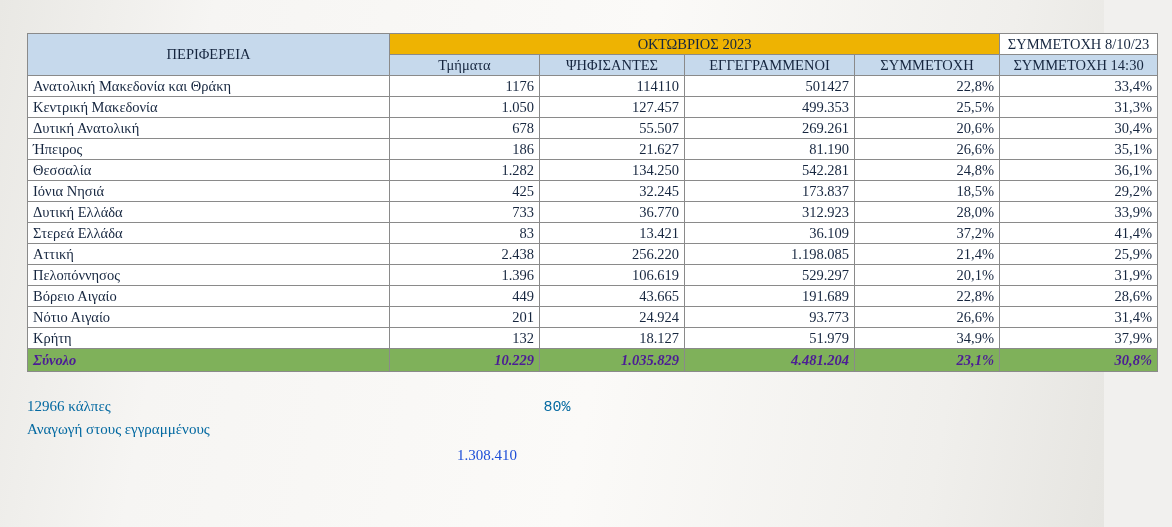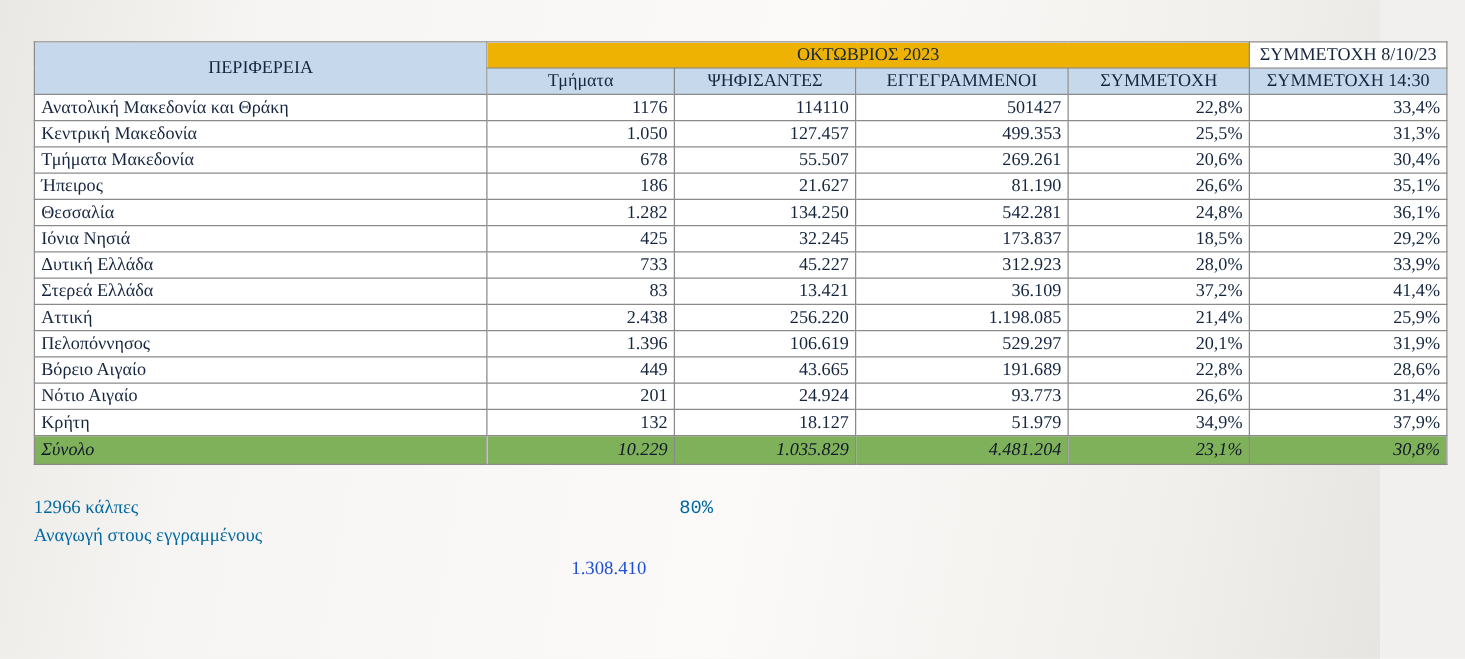--- a/index.html
+++ b/index.html
@@ -88,23 +88,23 @@
     text-align: left;
     padding-left: 8px;
     margin-left: 22px;
   }
   td.num {
     text-align: right;
     padding-right: 6px;
   }
   tr.total td {
     background: #7fb15a !important;
-    font-weight: normal;
+    font-weight: bold;
     font-style: italic;
-    color: #0f172a;
+    color: #4c1d95;
     height: 22px;
   }
   tr.total td.region {
     font-style: italic;
   }
   
   .notes {
     position: absolute;
     left: 27px;
     top: 398px;
@@ -172,21 +172,21 @@
         </tr>
         <tr>
           <td class="region">Κεντρική Μακεδονία</td>
           <td class="num">1.050</td>
           <td class="num">127.457</td>
           <td class="num">499.353</td>
           <td class="num">25,5%</td>
           <td class="num">31,3%</td>
         </tr>
         <tr>
-          <td class="region">Τμήματα Μακεδονία</td>
+          <td class="region">Δυτική Ανατολική</td>
           <td class="num">678</td>
           <td class="num">55.507</td>
           <td class="num">269.261</td>
           <td class="num">20,6%</td>
           <td class="num">30,4%</td>
         </tr>
         <tr>
           <td class="region">Ήπειρος</td>
           <td class="num">186</td>
           <td class="num">21.627</td>
@@ -206,21 +206,21 @@
           <td class="region">Ιόνια Νησιά</td>
           <td class="num">425</td>
           <td class="num">32.245</td>
           <td class="num">173.837</td>
           <td class="num">18,5%</td>
           <td class="num">29,2%</td>
         </tr>
         <tr>
           <td class="region">Δυτική Ελλάδα</td>
           <td class="num">733</td>
-          <td class="num">45.227</td>
+          <td class="num">36.770</td>
           <td class="num">312.923</td>
           <td class="num">28,0%</td>
           <td class="num">33,9%</td>
         </tr>
         <tr>
           <td class="region">Στερεά Ελλάδα</td>
           <td class="num">83</td>
           <td class="num">13.421</td>
           <td class="num">36.109</td>
           <td class="num">37,2%</td>

